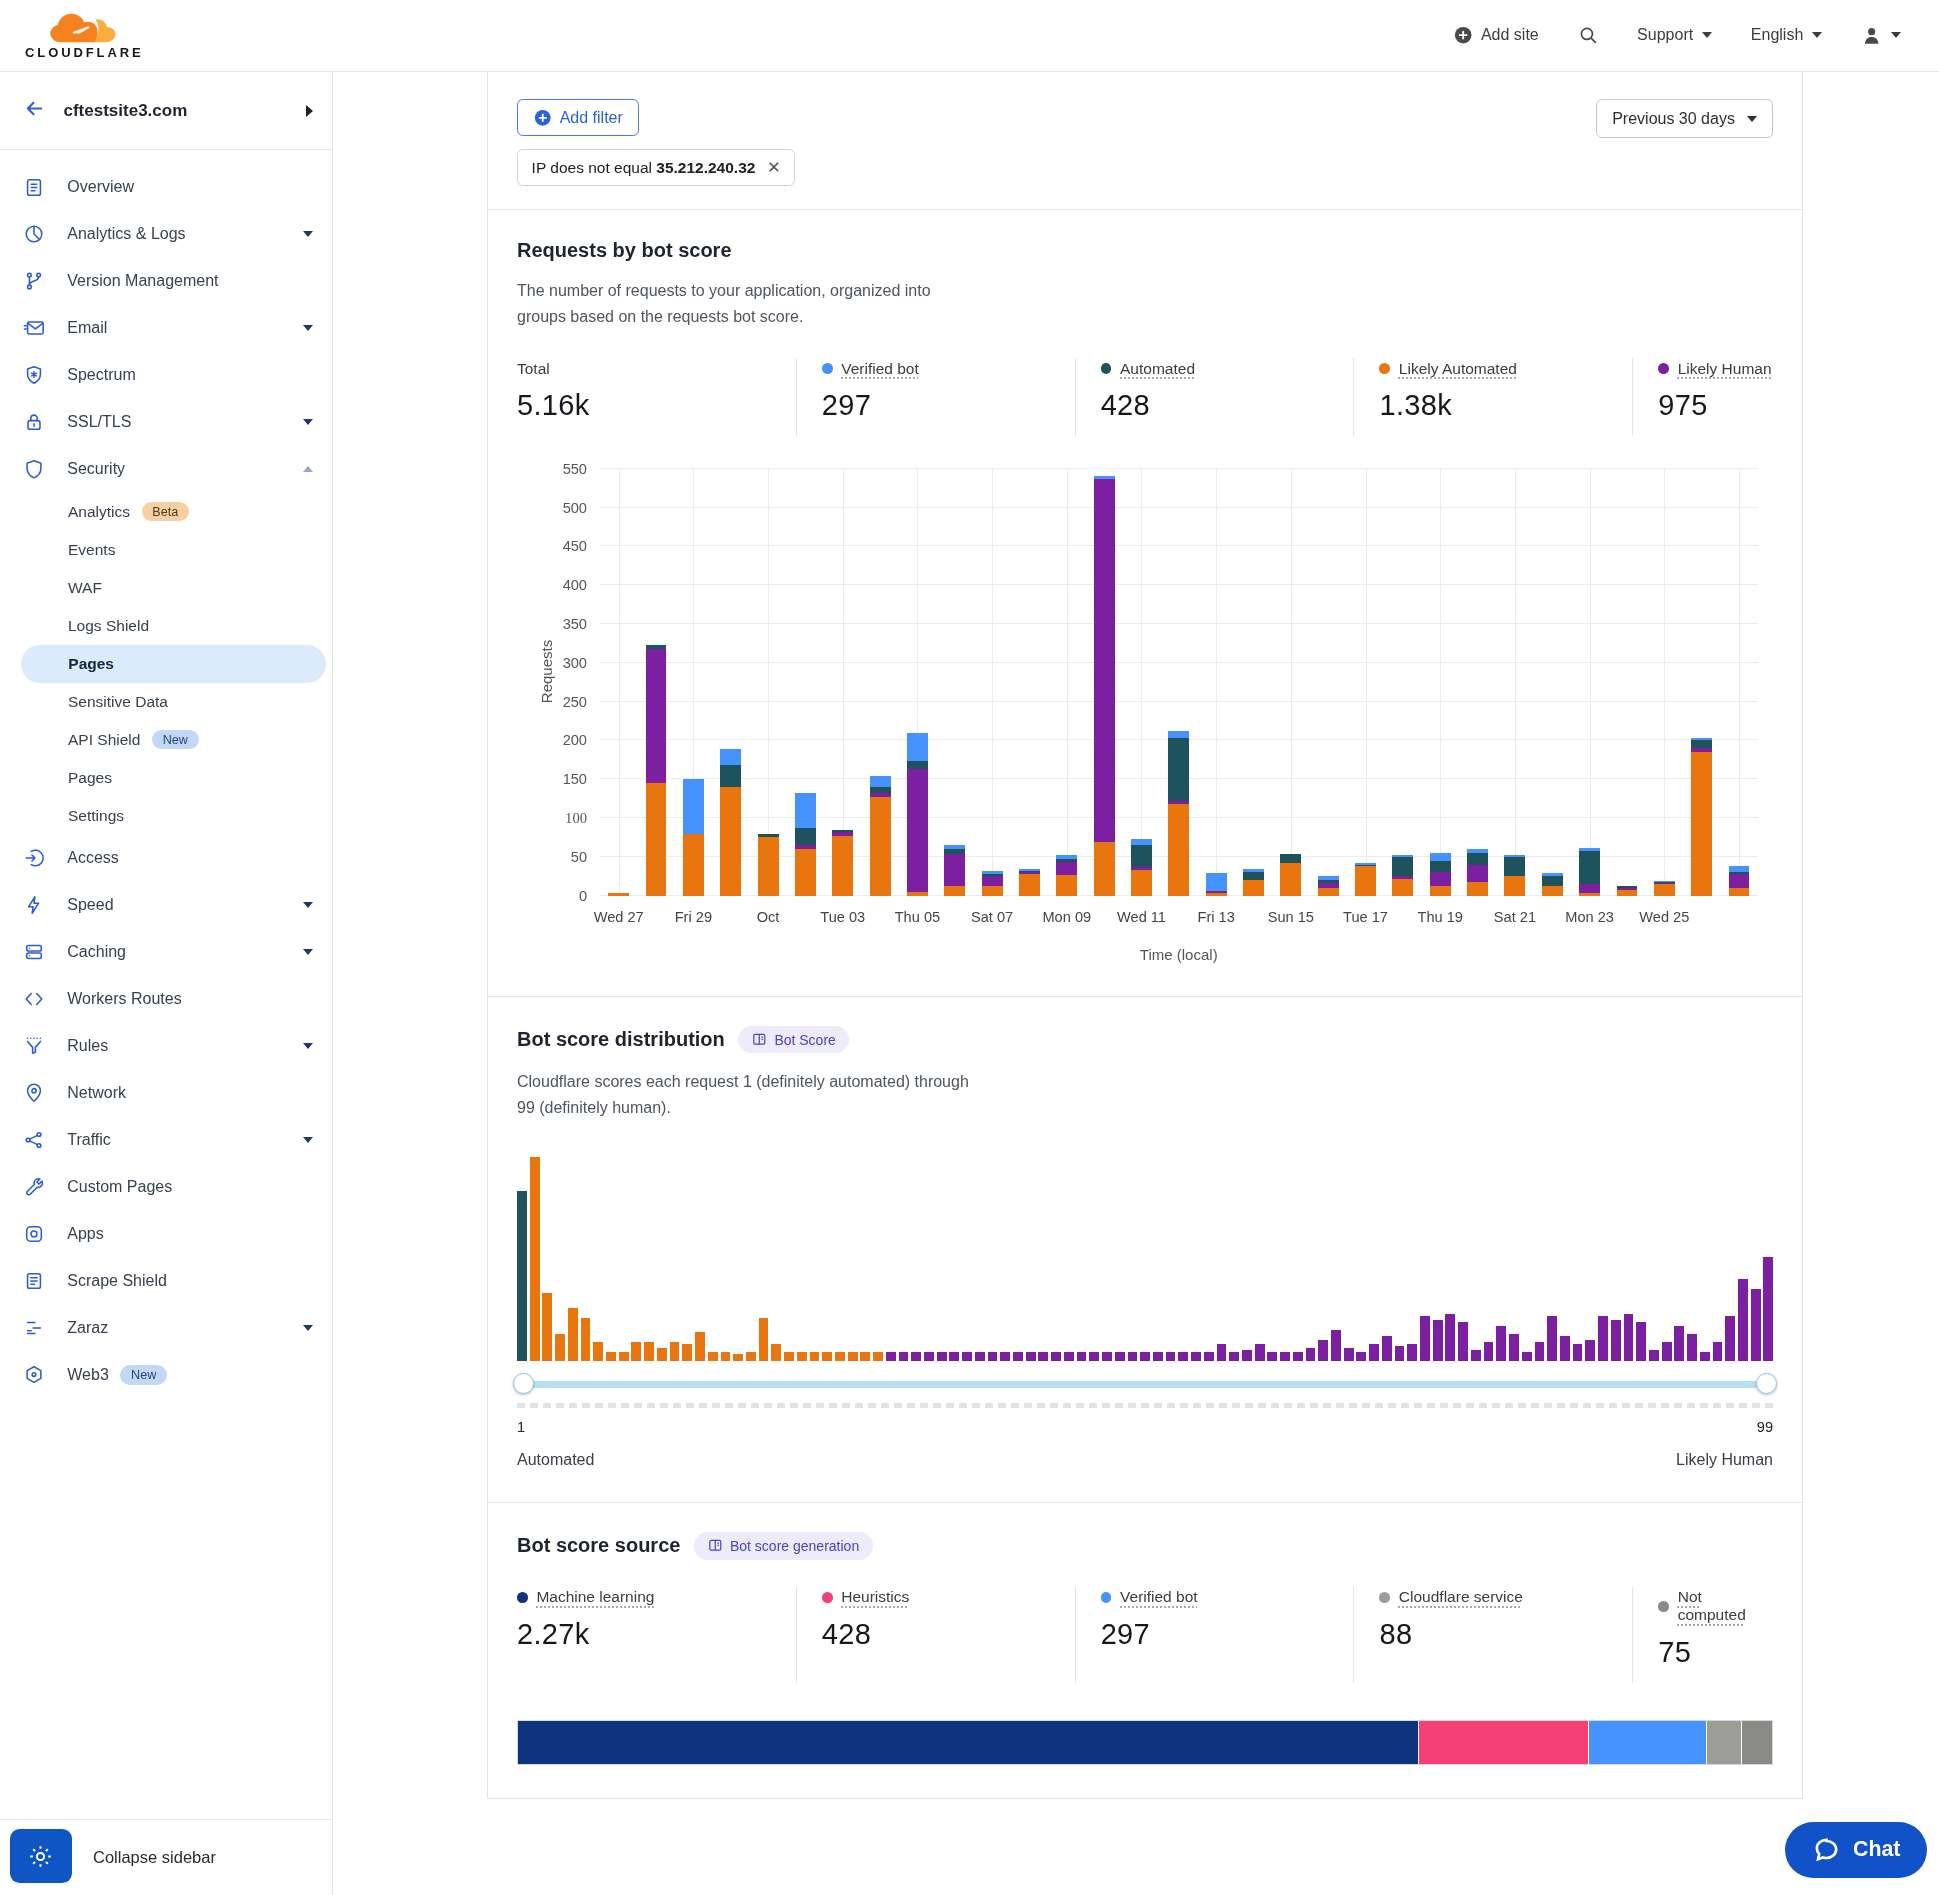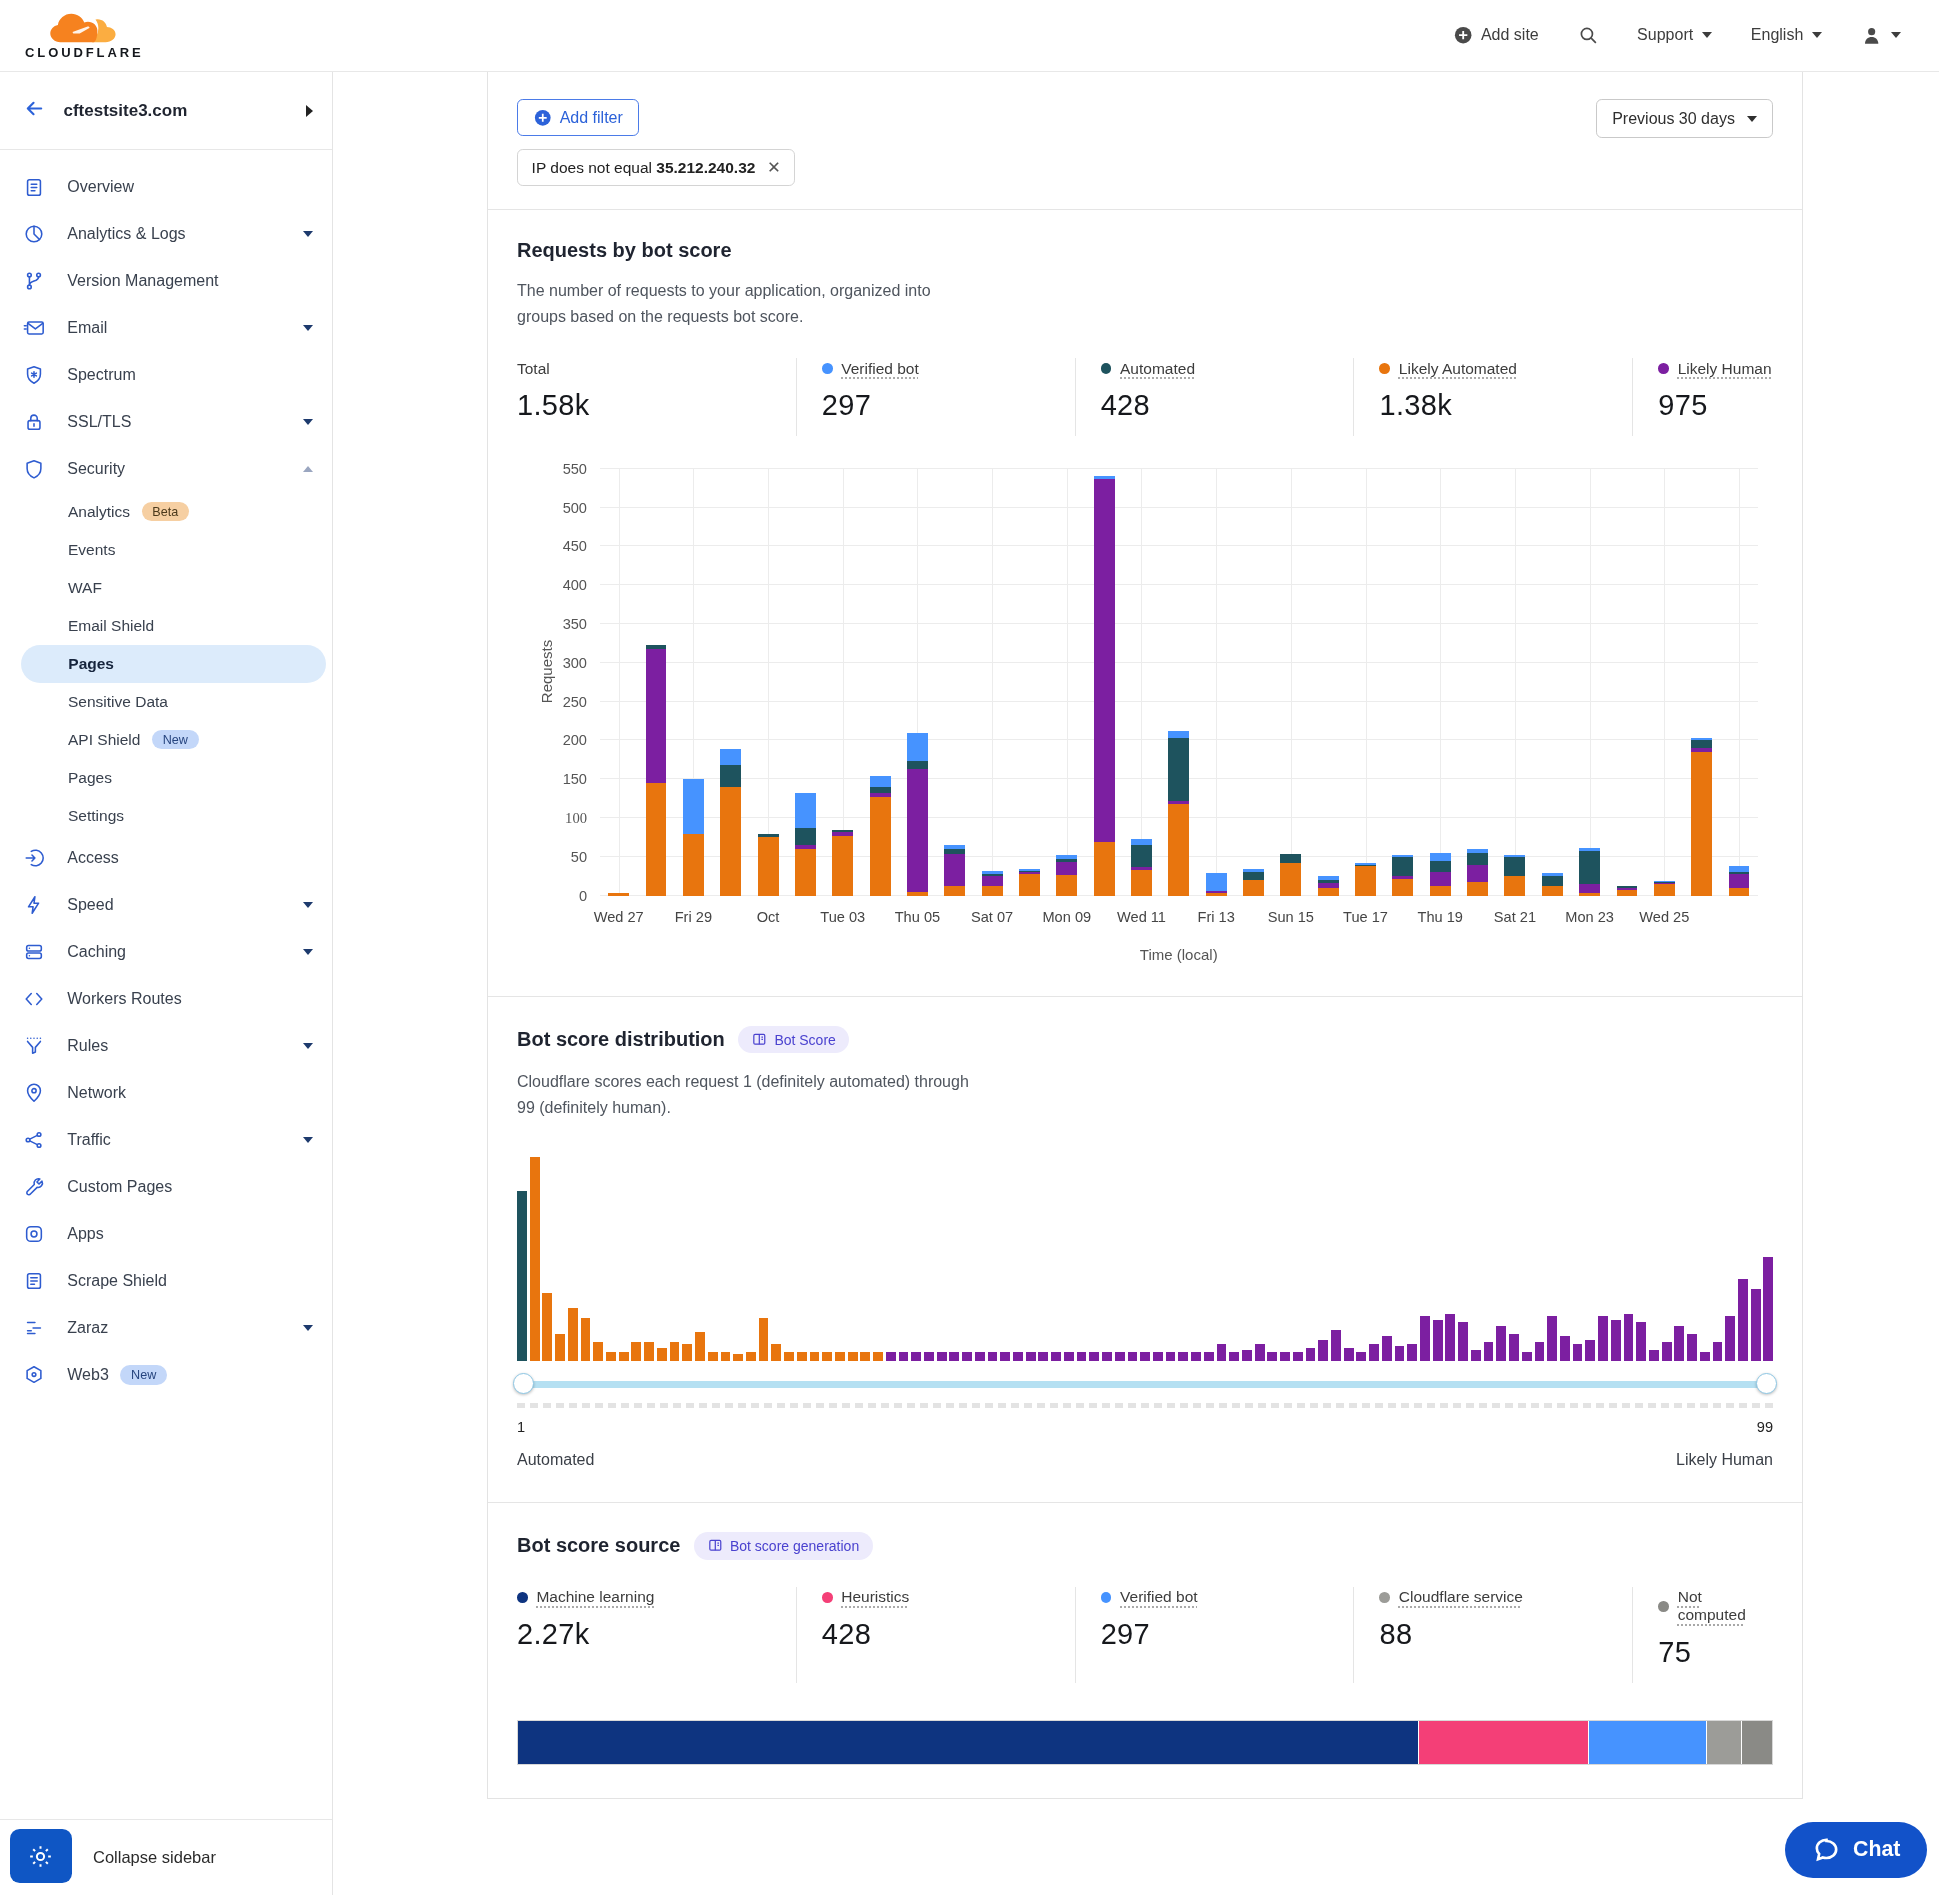--- a/index.html
+++ b/index.html
@@ -231,21 +231,21 @@
         <span>Analytics</span>
         <span class="badge-beta">Beta</span>
       </div>
       <div class="sub-item">
           <span>Events</span>
         </div>
       <div class="sub-item">
           <span>WAF</span>
         </div>
       <div class="sub-item">
-          <span>Email Shield</span>
+          <span>Logs Shield</span>
         </div>
       <div class="sub-item active">
           <span>Pages</span>
         </div>
       <div class="sub-item">
           <span>Sensitive Data</span>
         </div>
       <div class="sub-item">
         <span>API Shield</span>
         <span class="badge-new">New</span>
@@ -402,21 +402,21 @@
 
       <section class="section">
         <h2 class="card-title">Requests by bot score</h2>
         <p class="card-desc">The number of requests to your application, organized into groups based on the requests bot score.</p>
 
         <div class="stats-row">
           <div class="stat">
             <div class="stat-head">
                 <span class="stat-label">Total</span>
               </div>
-            <div class="stat-value">1.58k</div>
+            <div class="stat-value">5.16k</div>
           </div>
           <div class="stat">
             <div class="stat-head">
                 <span class="dot" style="background: rgb(70, 147, 255);"></span>
                 <span class="stat-label u">Verified bot</span>
               </div>
             <div class="stat-value">297</div>
           </div>
           <div class="stat">
             <div class="stat-head">

